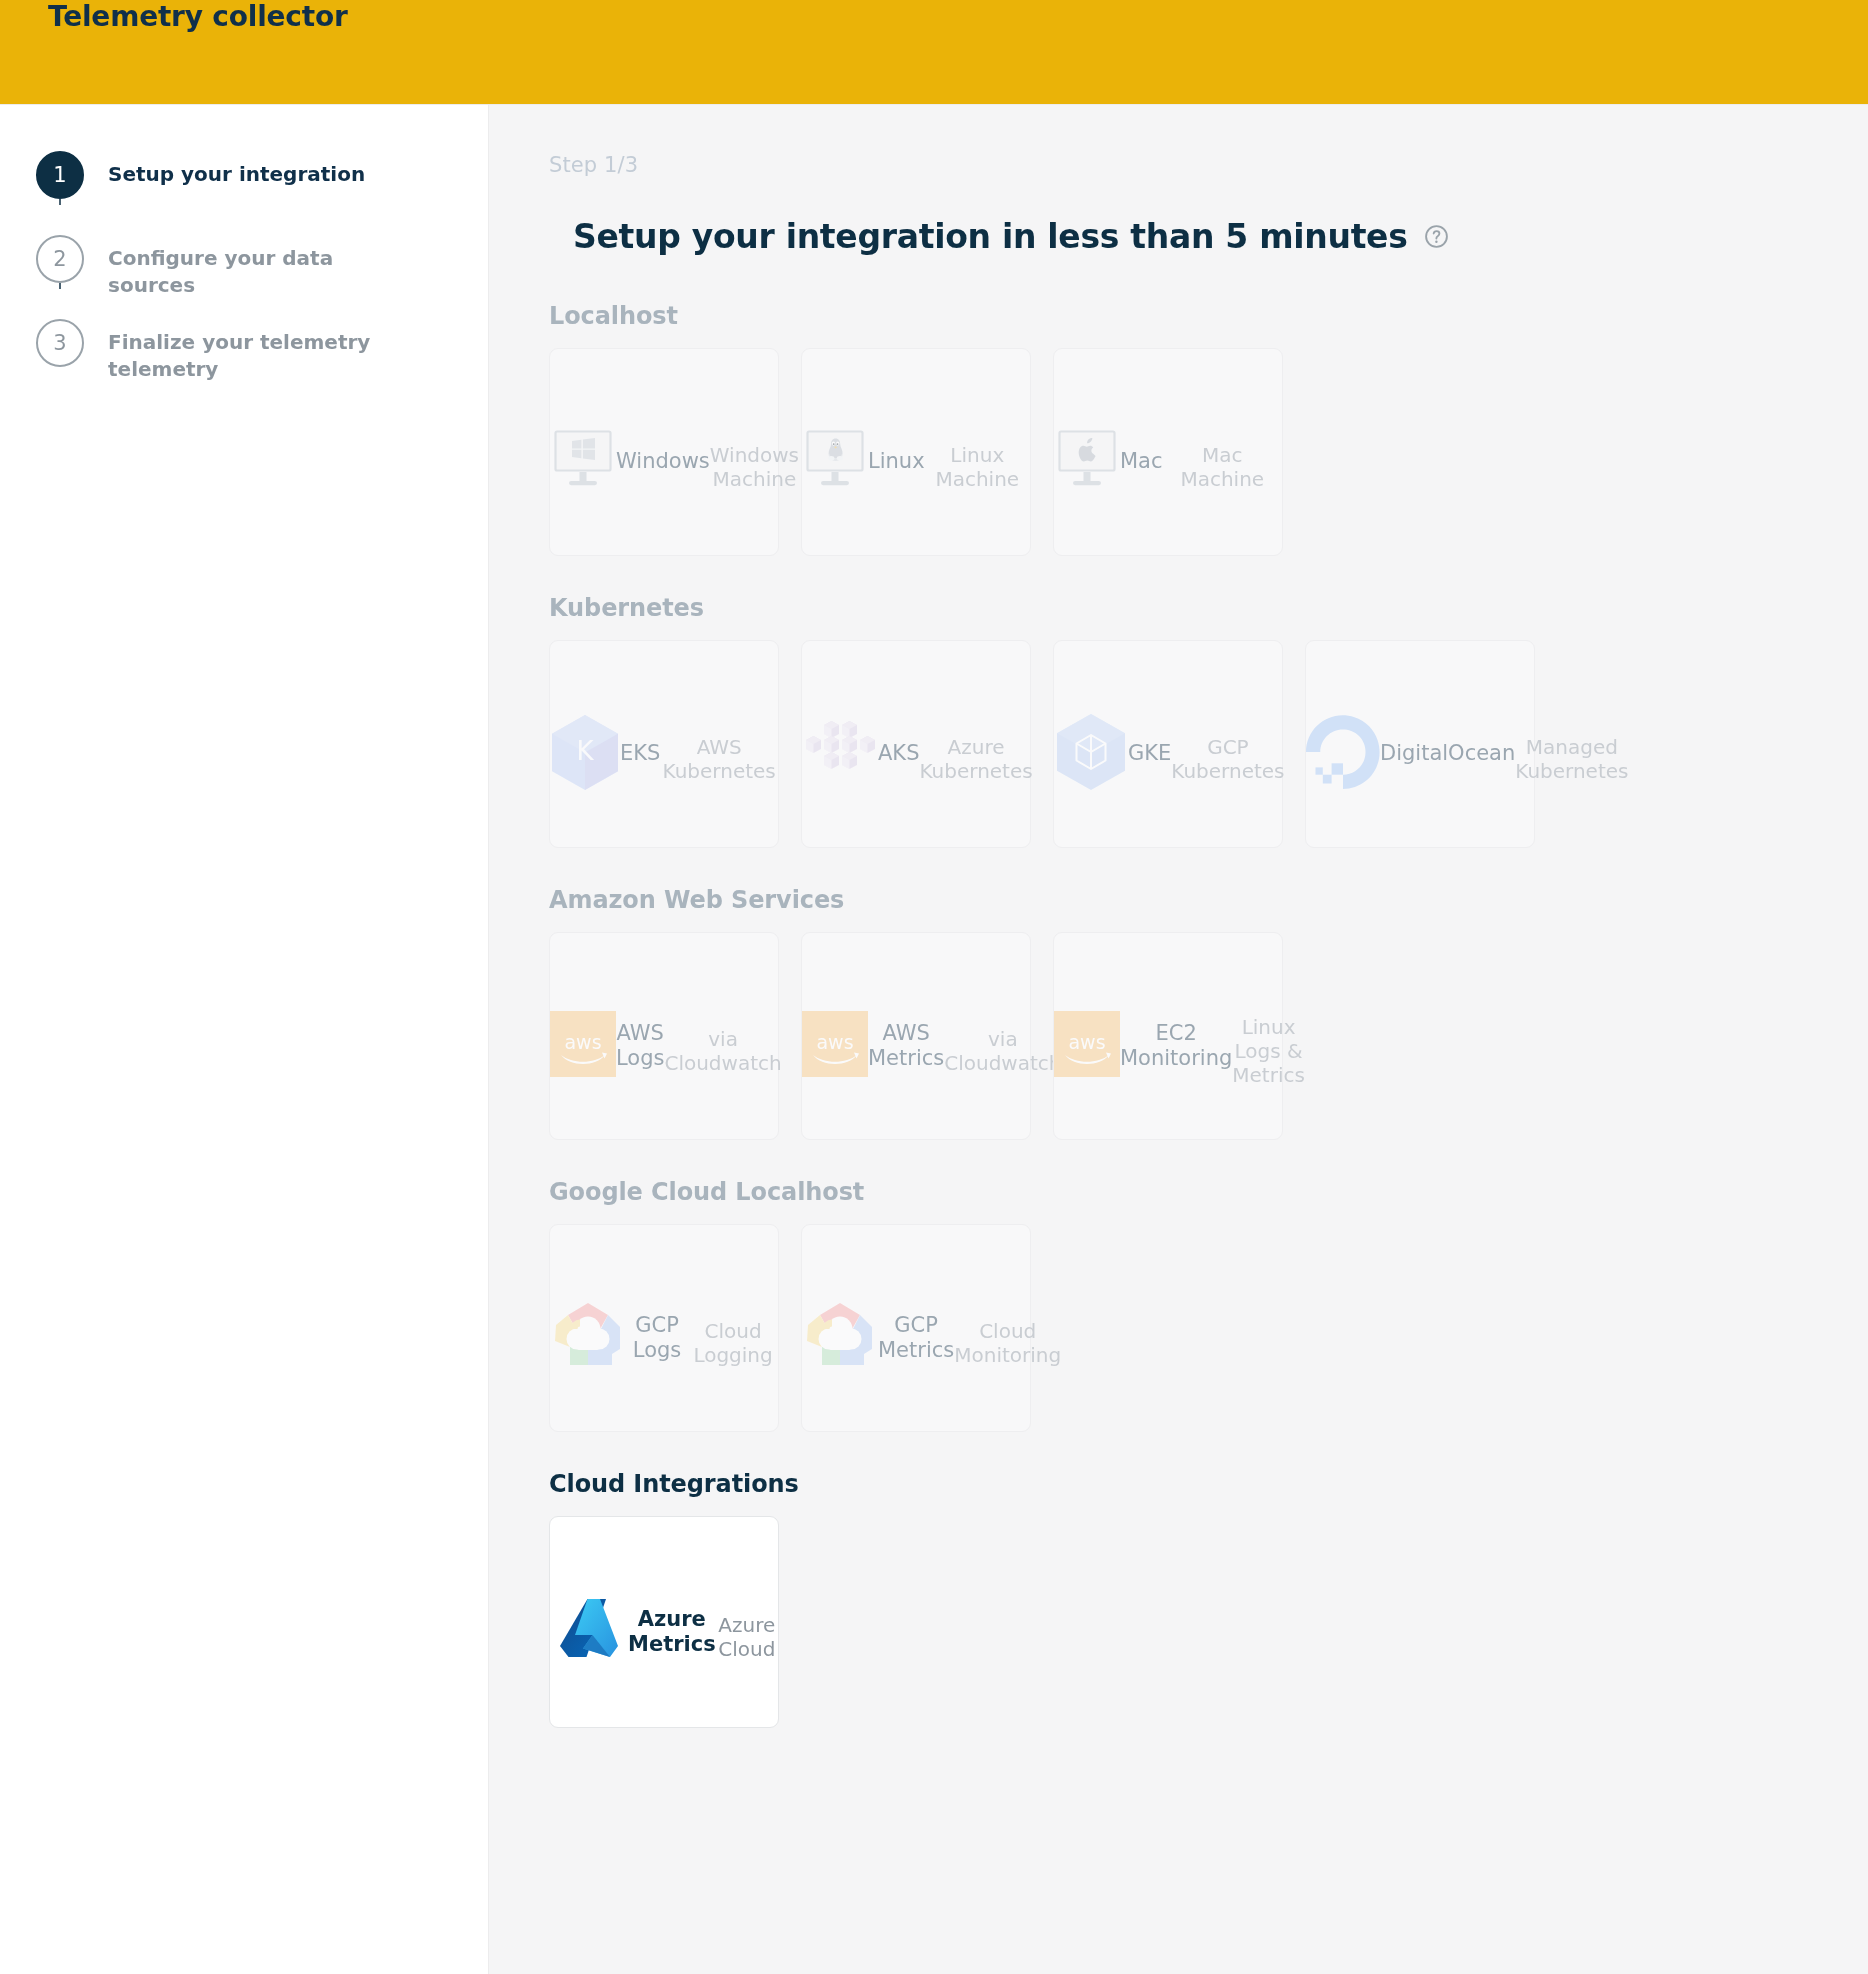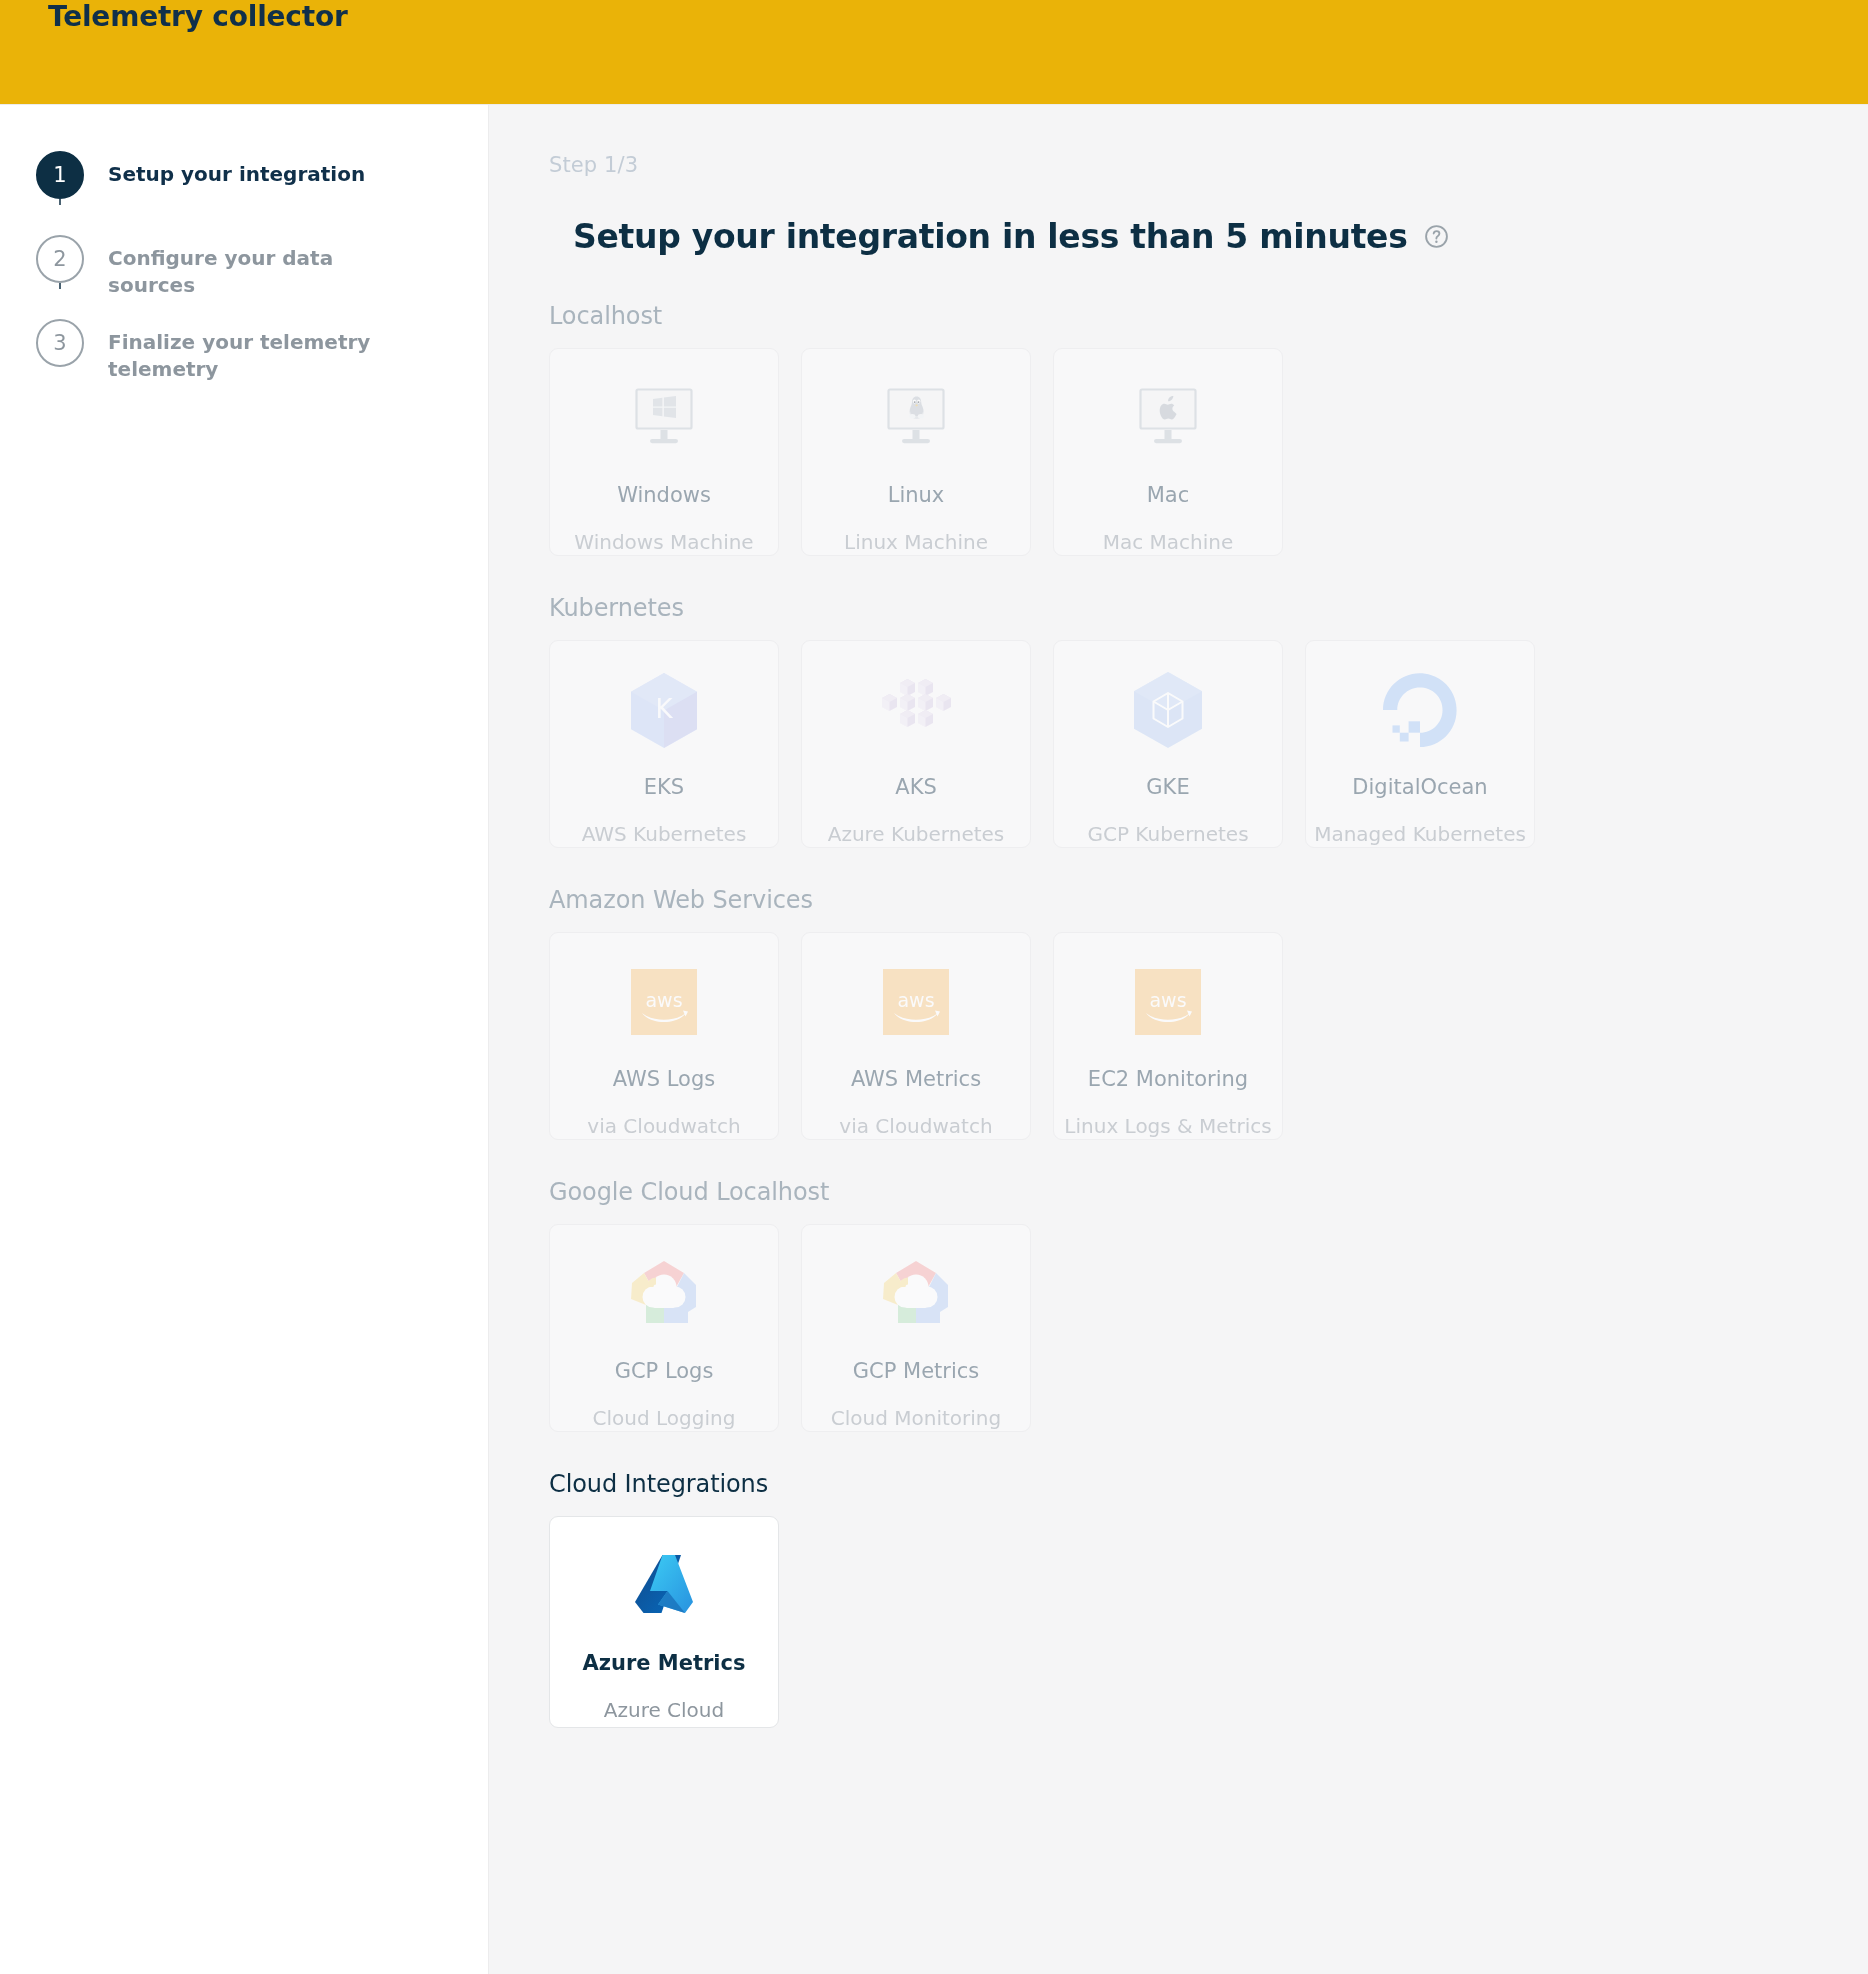--- a/index.html
+++ b/index.html
@@ -123,43 +123,42 @@
     width: 25px; height: 25px;
     flex: 0 0 25px;
     color: #9aa3aa;
     cursor: pointer;
   }
 
   
   .section { margin-bottom: 38px; }
   .section-title {
     font-size: 24px;
-    font-weight: 400;
+    font-weight: 700;
     color: #a9b4bd;
     margin-bottom: 18px;
     letter-spacing: -0.1px;
   }
   .section.enabled .section-title { color: #0d2f44; }
 
   .card-row { display: flex; gap: 22px; }
 
   .card {
     width: 230px;
     height: 208px;
     border: 1px solid #eeeef0;
     border-radius: 9px;
     background: #f8f8f9;
     display: flex;
-    flex-direction: column;
+    flex-direction: row;
     align-items: center;
     justify-content: flex-start;
     padding-top: 30px;
     cursor: pointer;
     text-align: center;
-    gap: 12px;
   }
   .card.enabled {
     background: #ffffff;
     border: 1px solid #e4e6e8;
     height: 212px;
   }
   .card-icon {
     height: 78px;
     display: flex;
     align-items: center;

